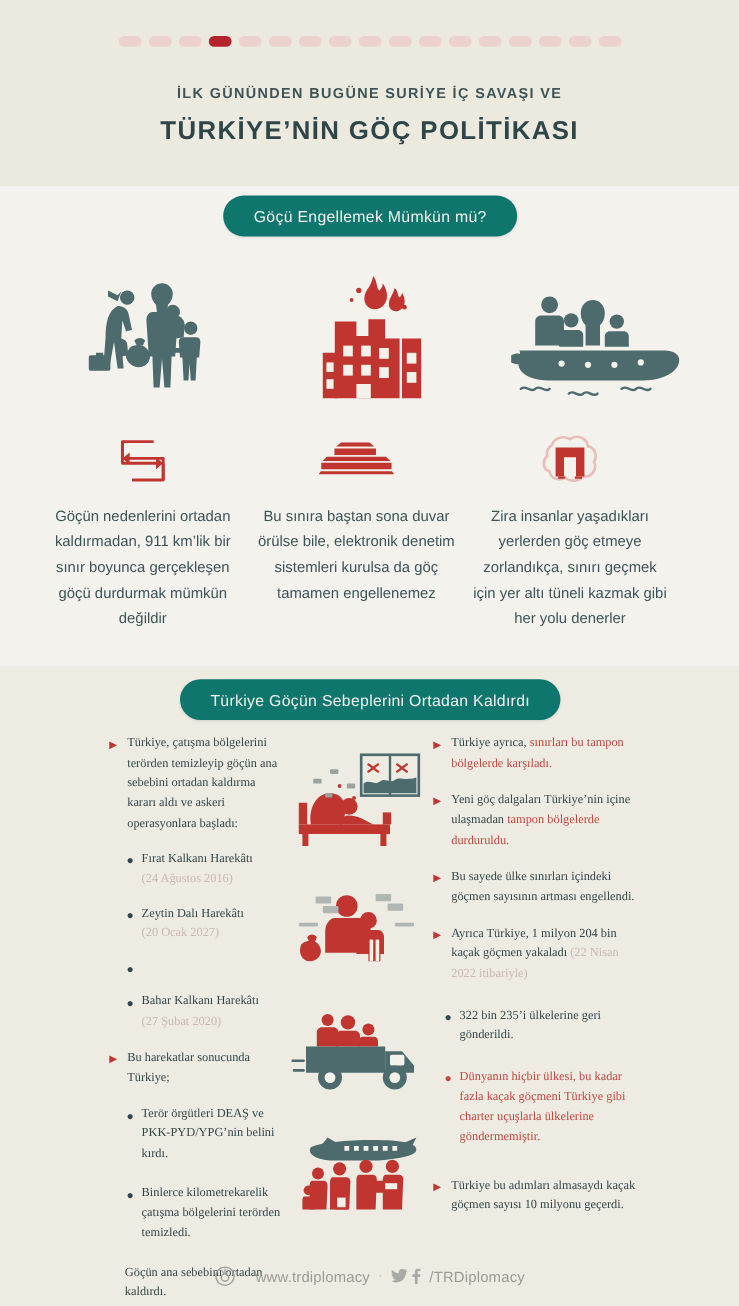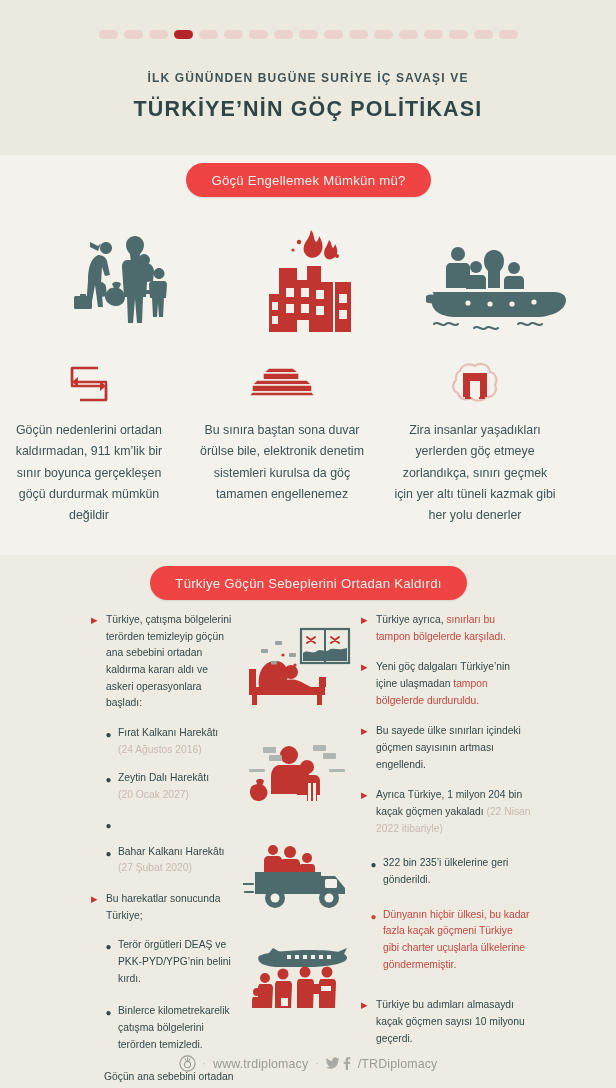--- a/index.html
+++ b/index.html
@@ -76,21 +76,21 @@
     color: #2f4649;
     line-height: 1.45;
     margin-top: 8px;
   }
 
   
   .pill {
     position: absolute;
     height: 34px;
     border-radius: 17px;
-    background: #ef4444;
+    background: #0f766e;
     color: #f2f1ec;
     display: flex;
     align-items: center;
     justify-content: center;
     font-size: 13.2px;
     letter-spacing: 0.25px;
     box-shadow: 0 1px 2px rgba(0,0,0,0.10);
   }
   #pill-1 { top: 163px; left: 186px; width: 245px; }
   #pill-2 { top: 566px; left: 150px; width: 317px; }
@@ -114,21 +114,21 @@
     justify-content: center;
   }
 
   
   .reasons {
     position: absolute;
     top: 356px;
     left: 0;
     width: 564px;
     display: flex;
-    justify-content: space-between;
+    justify-content: flex-end;
   }
   .reason-col {
     width: 178px;
     display: flex;
     flex-direction: column;
     align-items: center;
     text-align: center;
   }
   .reason-icon {
     height: 56px;
@@ -181,20 +181,21 @@
     margin-right: 5px;
     color: #33484b;
     font-size: 10px;
     line-height: 1.3;
     text-align: center;
   }
   .b-text {
     font-size: 10.3px;
     line-height: 1.62;
     color: #33484b;
+    font-family: Liberation Serif, serif;
   }
   .b-text.red   { color: #c24840; }
   .b-text .red  { color: #c24840; }
   .b-text .muted{ color: #c9b8b3; }
 
   .sub-list { padding-left: 13px; margin-top: 11px; }
   .sub-list .b-row { margin-bottom: 12px; }
 
   .mid-figure {
     display: flex;

